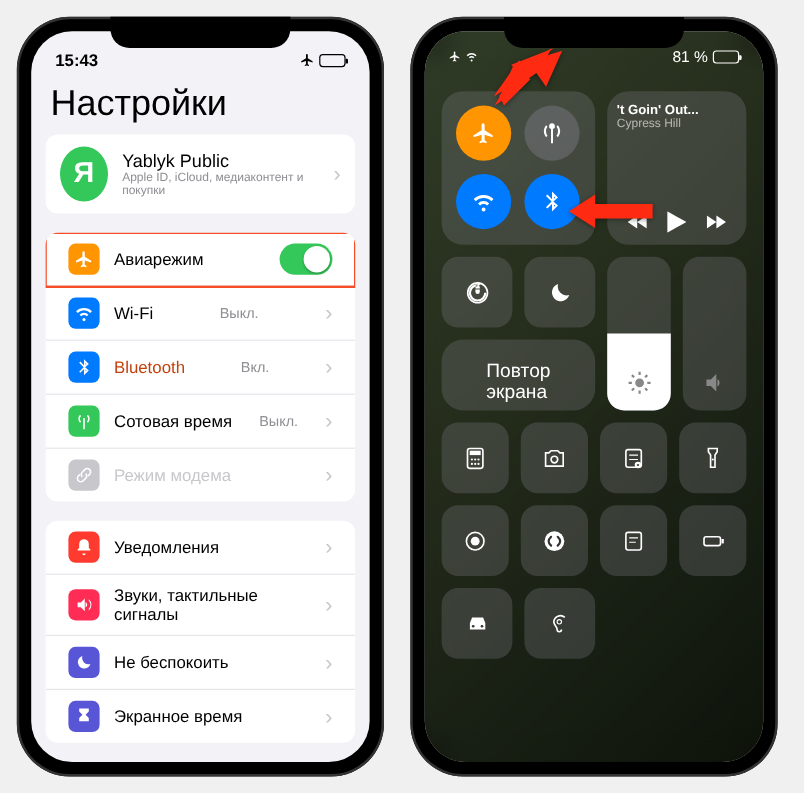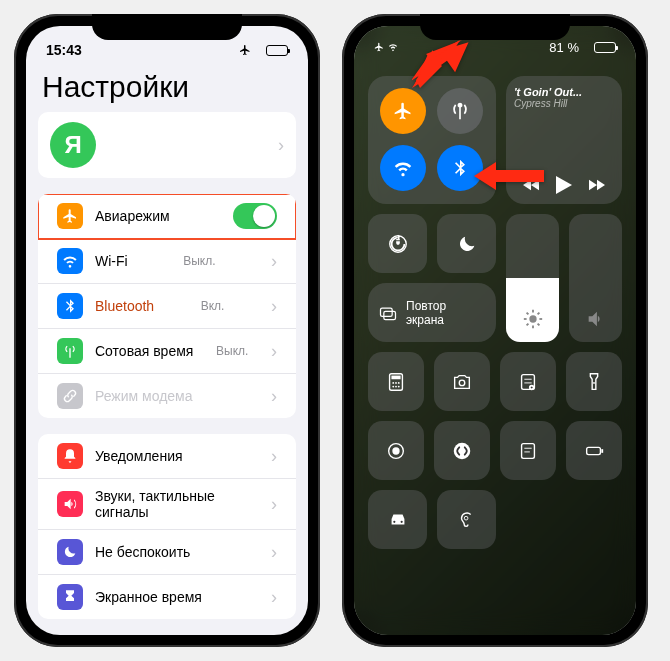--- a/index.html
+++ b/index.html
@@ -44,21 +44,21 @@
   .statusbar {
     height: 40px;
     display: flex;
     align-items: center;
     justify-content: space-between;
     padding: 8px 20px 0;
     font-size: 14px;
     font-weight: 600;
     color: #000;
   }
-  .status-right { display: flex; align-items: center; gap: 15px; }
+  .status-right { display: flex; align-items: center; gap: 4px; }
   .battery-icon {
     width: 22px; height: 11px;
     border: 1px solid currentColor;
     border-radius: 3px;
     position: relative;
   }
   .battery-icon::after {
     content: ''; position: absolute; right: -3px; top: 3px;
     width: 2px; height: 4px; background: currentColor; border-radius: 0 1px 1px 0;
   }
@@ -112,31 +112,31 @@
   }
   .cc-status .left-icons svg { width: 10px; fill:#fff; }
   .panel { background: rgba(120,120,128,.32); border-radius: 18px; }
   .cc-row { display:flex; gap:10px; margin-bottom:10px; }
   .conn-panel { width:128px; height:128px; padding:12px; display:grid;
     grid-template-columns:1fr 1fr; gap:10px; }
   .round-btn { width:46px; height:46px; border-radius:50%;
     display:flex; align-items:center; justify-content:center; color:#fff;}
   .round-btn svg { width:20px; height:20px; fill:#fff;}
   .media-panel { flex:1; height:128px; padding:10px 8px; color:#fff;
-    display:flex; flex-direction:column;font-style:italic; }
+    display:flex; flex-direction:column; }
   .media-title { font-size:11px; font-weight:600; white-space:nowrap; overflow:hidden;}
   .media-sub { font-size:10px; opacity:.6;}
   .media-controls{ margin-top:auto; display:flex; justify-content:space-around; align-items:center;}
   .media-controls svg { fill:#fff; }
   .sq { width:59px; height:59px; border-radius:14px; display:flex;
     align-items:center; justify-content:center; color:#fff;}
   .sq svg{ width:22px; height:22px; fill:#fff;}
   .wide { width:128px; height:59px; }
   .mirror-panel{ height:59px; padding:10px; color:#fff; display:flex;
-    align-items:center; gap:8px; font-size:12px;}
+    align-items:center; gap:8px; font-size:16px;flex-direction:column;}
   .tall { width:59px; height:128px; border-radius:14px; position:relative;}
   .bright-fill{ position:absolute; bottom:0; left:0; right:0; height:50%;
     background:#fff; border-radius:0 0 14px 14px;}
   .tall svg{ position:absolute; bottom:12px; left:50%; transform:translateX(-50%);
     width:22px; fill:#888;}
 
   .arrow { position:absolute; z-index:20; }
   .arrow svg { filter: drop-shadow(0 1px 2px rgba(0,0,0,.4)); }
 </style>
 </head>
@@ -151,20 +151,24 @@
         <svg width="12" height="12" viewBox="0 0 24 24">
             <path d="M21 16v-2l-8-5V3.5a1.5 1.5 0 0 0-3 0V9l-8 5v2l8-2.5V19l-2 1.5V22l3.5-1 3.5 1v-1.5L13 19v-5.5l8 2.5z"></path>
           </svg>
         <span class="battery-icon"><span class="battery-fill" style="width:90%"></span></span>
       </span>
     </div>
     <div class="settings-title">Настройки</div>
 
     <div class="account-row">
       <div class="avatar">Я</div>
+      <div>
+        <div class="account-name">Yablyk Public</div>
+        <div class="account-sub">Apple ID, iCloud, медиаконтент и покупки</div>
+      </div>
       <span class="chevron">›</span>
     </div>
 
     <div class="group" id="g1">
         <div class="row highlight">
       <div class="row-icon" style="background:#ff9500">
         <svg viewBox="0 0 24 24" width="16" height="16" fill="#fff">
               <path d="M21 16v-2l-8-5V3.5a1.5 1.5 0 0 0-3 0V9l-8 5v2l8-2.5V19l-2 1.5V22l3.5-1 3.5 1v-1.5L13 19v-5.5l8 2.5z"></path>
             </svg>
       </div>

